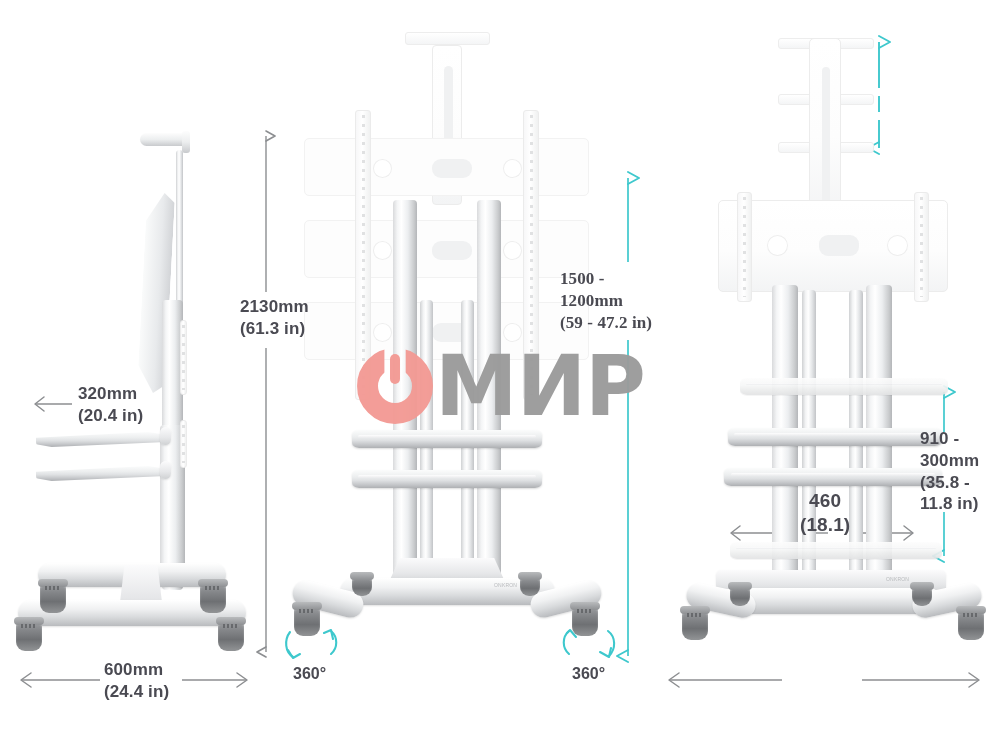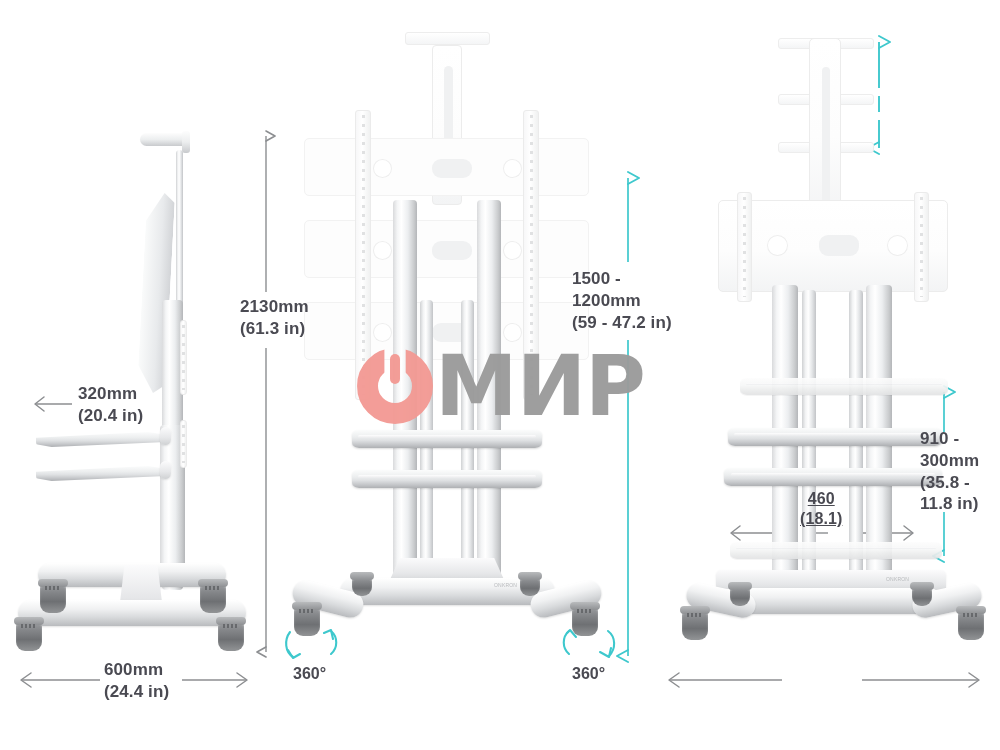--- a/index.html
+++ b/index.html
@@ -21,21 +21,21 @@
   .dimlabel{
     position:absolute;
     color:#4a4a52;
     font-size:17px;
     font-weight:700;
     line-height:1.28;
     letter-spacing:0.1px;
     white-space:pre-line;
     z-index:40;
   }
-  .dimlabel.sm{font-size:16px;text-decoration:underline;}
+  .dimlabel.sm{font-size:19px;}
   .rot-label{
     position:absolute;
     color:#4a4a52;
     font-size:16px;
     font-weight:700;
     z-index:42;
   }
 
   
   #watermark{
@@ -479,21 +479,21 @@
 
   <div class="dimlabel" style="left:78px;top:383px;">320mm
 (20.4 in)</div>
 
   <div class="dimlabel" style="left:240px;top:296px;">2130mm
 (61.3 in)</div>
 
   <div class="dimlabel" style="left:104px;top:659px;text-align:left;width:76px;">600mm
 (24.4 in)</div>
 
-  <div class="dimlabel" style="left:572px;top:268px;">1500 -
+  <div class="dimlabel" style="left:560px;top:268px;font-family:Liberation Serif, serif;">1500 -
 1200mm
 (59 - 47.2 in)</div>
 
   <div class="dimlabel" style="left:920px;top:428px;">910 -
 300mm
 (35.8 -
 11.8 in)</div>
 
   <div class="dimlabel sm" style="left:800px;top:489px;text-align:center;">460
 (18.1)</div>

